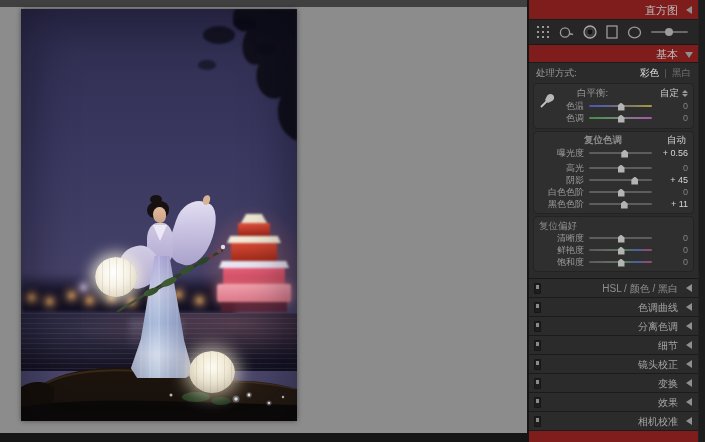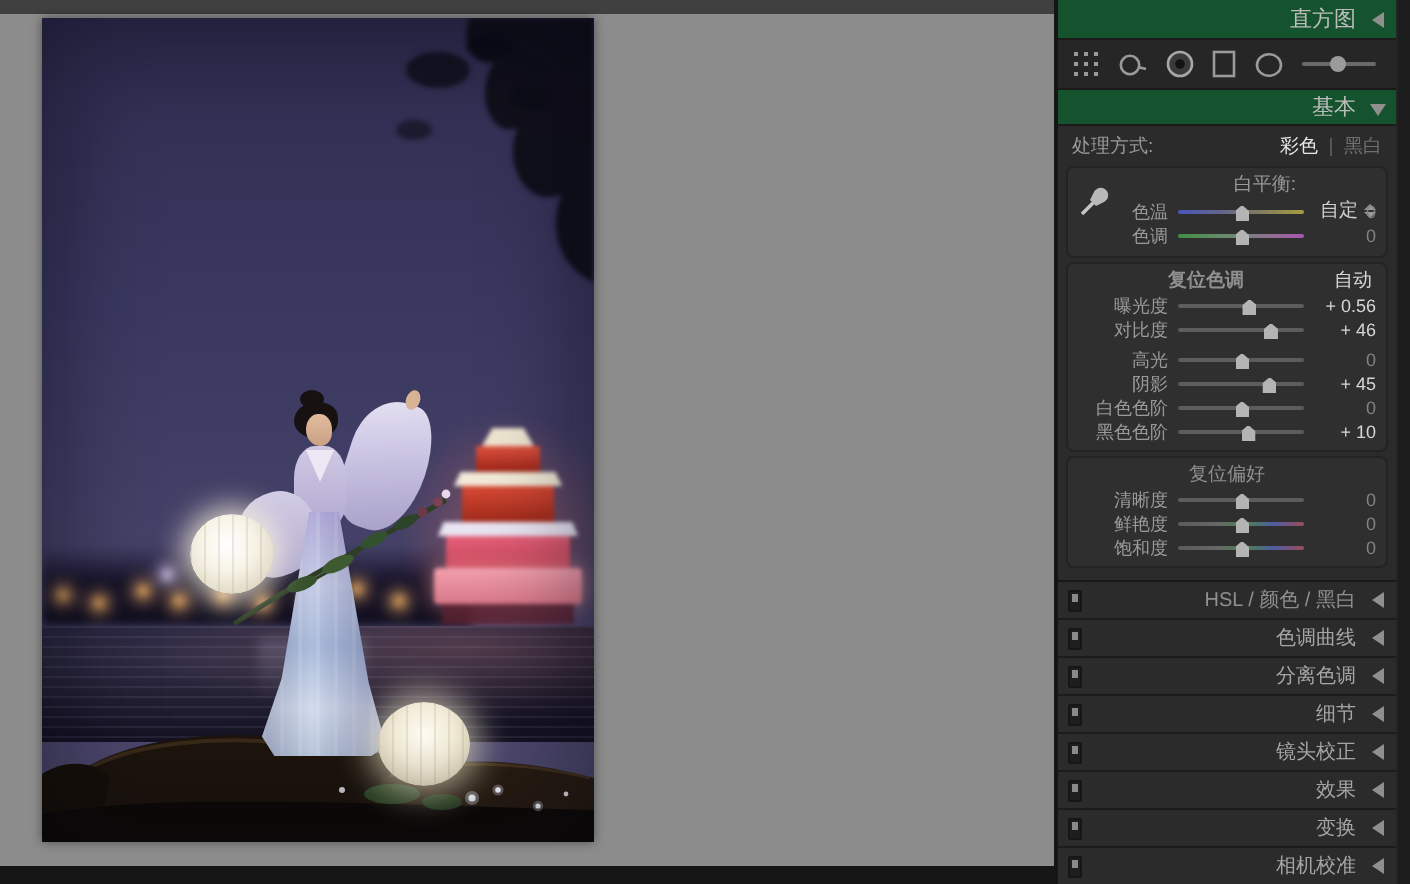--- a/index.html
+++ b/index.html
@@ -73,21 +73,21 @@
   .lantern::after{content:"";position:absolute;inset:0;border-radius:50%;
     background:repeating-linear-gradient(90deg,rgba(150,140,120,.18) 0 1px,transparent 1px 7px);}
   .vignette{position:absolute;inset:0;box-shadow:inset 0 0 46px 10px rgba(5,5,15,.40);pointer-events:none;}
 
   
   .watermark{position:absolute;left:303px;top:408px;height:30px;display:flex;align-items:center;gap:6px;
              color:rgba(255,255,255,.82);font-size:19px;font-weight:bold;letter-spacing:1px;
              text-shadow:0 1px 2px rgba(0,0,0,.25);}
 
   
-  .panel{position:absolute;left:527px;top:0;width:178px;height:442px;background:#14532d;
+  .panel{position:absolute;left:527px;top:0;width:178px;height:442px;background:#7f1d1d;
          border-left:2px solid #151515;color:#9a9a9a;}
   .scrollbar{position:absolute;right:0;top:0;width:7px;height:442px;background:#1d1d1d;border-left:1px solid #232323;}
   .panel-inner{position:absolute;left:0;top:0;width:169px;}
   .phdr{position:relative;height:20px;line-height:20px;text-align:right;padding-right:20px;
         font-size:11px;color:#bdbdbd;border-bottom:1px solid #1b1b1b;}
   .tri-l{position:absolute;right:6px;top:50%;margin-top:-4px;width:0;height:0;
          border-top:4px solid transparent;border-bottom:4px solid transparent;border-right:6px solid #8f8f8f;}
   .tri-d{position:absolute;right:5px;top:50%;margin-top:-2px;width:0;height:0;
          border-left:4px solid transparent;border-right:4px solid transparent;border-top:6px solid #8f8f8f;}
   .toolstrip{height:25px;background:#262626;border-bottom:1px solid #191919;display:flex;align-items:center;
@@ -99,21 +99,21 @@
   .basic-hdr{height:18px;line-height:18px;}
   .basic-body{background:#2b2b2b;border-bottom:1px solid #191919;padding:2px 4px 4px;}
   .treat-row{height:16px;display:flex;align-items:center;font-size:9.5px;padding:0 3px;}
   .treat-row .lbl{color:#9a9a9a;}
   .treat-row .opts{margin-left:auto;display:flex;align-items:center;gap:6px;}
   .treat-color{color:#e6e6e6;}
   .treat-bw{color:#6f6f6f;}
   .vdiv{width:1px;height:9px;background:#555;}
   .groupbox{position:relative;background:#2f2f2f;border:1px solid #232323;border-radius:4px;
             margin:2px 0;padding:2px 5px 3px;}
-  .wb-head{display:flex;align-items:center;height:14px;font-size:9.5px;padding-left:24px;flex-direction:column;}
+  .wb-head{display:flex;align-items:center;height:14px;font-size:9.5px;padding-left:24px;}
   .wb-title{color:#9a9a9a;margin-left:14px;}
   .wb-value{margin-left:auto;color:#cfcfcf;display:flex;align-items:center;gap:3px;}
   .updown{display:inline-flex;flex-direction:column;gap:1px;}
   .updown i{width:0;height:0;border-left:3px solid transparent;border-right:3px solid transparent;}
   .updown .u{border-bottom:3px solid #9a9a9a;}
   .updown .d{border-top:3px solid #9a9a9a;}
   .dropper{position:absolute;left:4px;top:6px;}
   .wb-rows{padding-left:24px;}
   .srow{display:flex;align-items:center;height:12px;font-size:9px;}
   .sl-label{width:50px;text-align:right;color:#9a9a9a;padding-right:5px;white-space:nowrap;}
@@ -124,21 +124,21 @@
   .track-tint{background:linear-gradient(90deg,#3f8f44 0%,#6d8a6f 40%,#8d7290 70%,#a855b0 100%);}
   .track-color{background:linear-gradient(90deg,#5a5a5a 0%,#676767 30%,#4f7d55 55%,#4a5f9e 75%,#9e4a5f 100%);}
   .knob{position:absolute;top:1px;width:7px;height:8px;margin-left:-3px;background:#b4b4b4;
         clip-path:polygon(50% 0,100% 38%,100% 100%,0 100%,0 38%);}
   .sl-value{width:33px;text-align:right;color:#d6d6d6;}
   .sl-value.dim{color:#828282;}
   .tone-head{display:flex;align-items:center;height:13px;font-size:9.5px;}
   .tone-head .reset{flex:1;text-align:center;color:#8f8f8f;font-weight:bold;}
   .auto-btn{color:#d6d6d6;padding-right:2px;text-align:center;}
   .gap3{height:3px;}
-  .pres-head{height:13px;line-height:13px;text-align:center;font-size:9.5px;color:#8f8f8f;}
+  .pres-head{height:13px;line-height:13px;font-size:9.5px;color:#8f8f8f;}
   .cpanel{position:relative;height:19px;line-height:19px;border-bottom:1px solid #1b1b1b;
           text-align:right;padding-right:20px;font-size:10px;color:#a5a5a5;background:#2b2b2b;}
   .switch{position:absolute;left:5px;top:4px;width:7px;height:11px;background:#1e1e1e;
           border:1px solid #161616;border-radius:1px;}
   .switch::after{content:"";position:absolute;left:1px;top:1px;width:3px;height:4px;background:#8a8a8a;}
 </style>
 </head>
 <body>
 
 <div class="app">
@@ -332,28 +332,20 @@
             <span class="auto-btn">自动</span>
           </div>
           <div class="srow">
             <span class="sl-label">曝光度</span>
             <span class="sl-track">
               <span class="track-line"></span>
               <span class="knob" style="left: 56%;"></span>
             </span>
             <span class="sl-value">+ 0.56</span>
           </div>
-          <div class="srow">
-            <span class="sl-label">对比度</span>
-            <span class="sl-track">
-              <span class="track-line"></span>
-              <span class="knob" style="left: 73%;"></span>
-            </span>
-            <span class="sl-value">+ 46</span>
-          </div>
           <div class="gap3"></div>
           <div class="srow">
             <span class="sl-label">高光</span>
             <span class="sl-track">
               <span class="track-line"></span>
               <span class="knob" style="left: 50%;"></span>
             </span>
             <span class="sl-value dim">0</span>
           </div>
           <div class="srow">
@@ -371,21 +363,21 @@
               <span class="knob" style="left: 50%;"></span>
             </span>
             <span class="sl-value dim">0</span>
           </div>
           <div class="srow">
             <span class="sl-label">黑色色阶</span>
             <span class="sl-track">
               <span class="track-line"></span>
               <span class="knob" style="left: 55%;"></span>
             </span>
-            <span class="sl-value">+ 10</span>
+            <span class="sl-value">+ 11</span>
           </div>
         </div>
 
         <div class="groupbox">
           <div class="pres-head">复位偏好</div>
           <div class="srow">
             <span class="sl-label">清晰度</span>
             <span class="sl-track">
               <span class="track-line"></span>
               <span class="knob" style="left: 50%;"></span>
@@ -431,26 +423,26 @@
         <span>细节</span>
         <span class="tri-l"></span>
       </div>
       <div class="cpanel">
         <span class="switch"></span>
         <span>镜头校正</span>
         <span class="tri-l"></span>
       </div>
       <div class="cpanel">
         <span class="switch"></span>
+        <span>变换</span>
+        <span class="tri-l"></span>
+      </div>
+      <div class="cpanel">
+        <span class="switch"></span>
         <span>效果</span>
-        <span class="tri-l"></span>
-      </div>
-      <div class="cpanel">
-        <span class="switch"></span>
-        <span>变换</span>
         <span class="tri-l"></span>
       </div>
       <div class="cpanel">
         <span class="switch"></span>
         <span>相机校准</span>
         <span class="tri-l"></span>
       </div>
 
     </div>
     <div class="scrollbar"></div>

